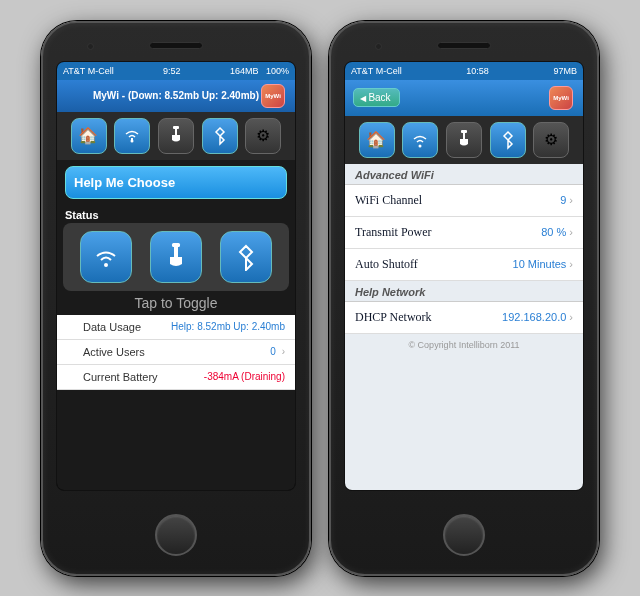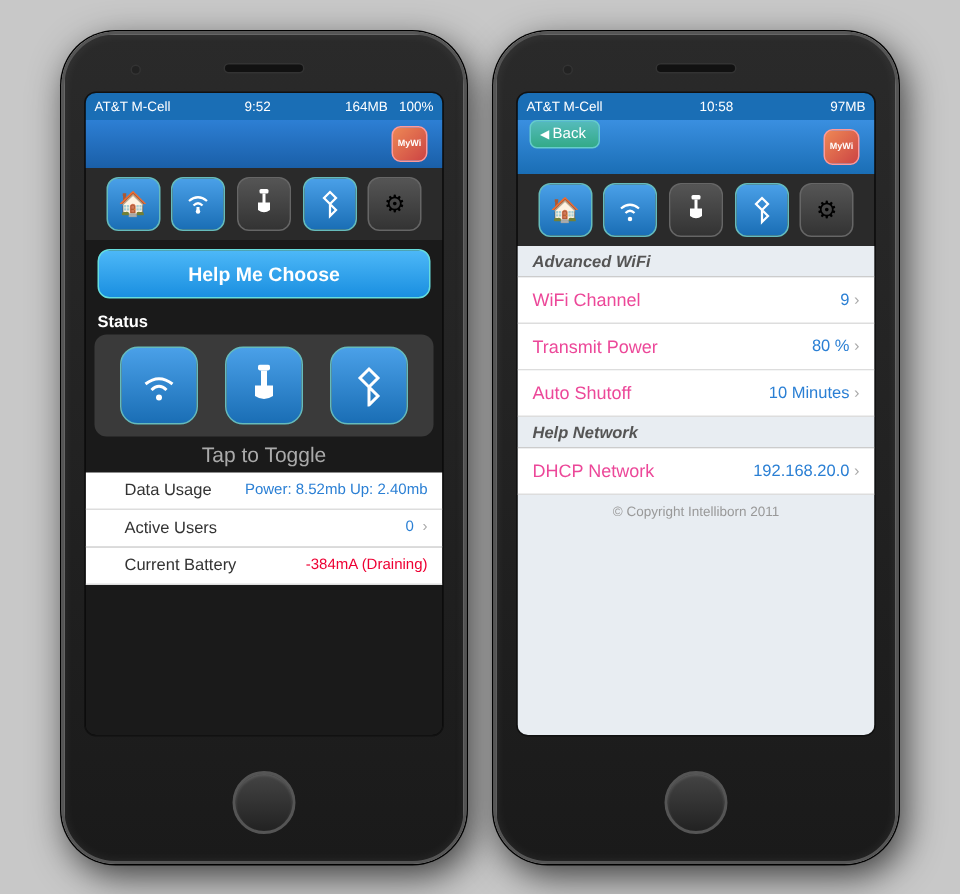--- a/index.html
+++ b/index.html
@@ -140,21 +140,20 @@
       border: 1px solid #6bb;
     }
     .app-icon.inactive {
       background: linear-gradient(180deg, #555, #333);
       border: 1px solid #666;
     }
     
     .help-btn {
       background: linear-gradient(180deg, #4db8f8, #1a8fe0);
       color: white;
-      text-align: center;
       font-size: 13px;
       font-weight: bold;
       padding: 8px;
       margin: 6px 8px;
       border-radius: 8px;
       border: 1px solid #6dd;
       flex-shrink: 0;
     }
     
     .section-label {
@@ -222,21 +221,21 @@
       border-radius: 50%;
       background: linear-gradient(180deg, #444, #222);
       border: 2px solid #555;
       box-shadow: inset 0 1px 2px rgba(255,255,255,0.15);
       margin-top: 8px;
     }
     
     .back-header {
       background: linear-gradient(180deg, #3a8fe0, #1a6eb5);
       display: flex;
-      align-items: flex-start;
+      align-items: center;
       height: 36px;
       padding: 0 8px;
       flex-shrink: 0;
       position: relative;
     }
     .back-btn {
       background: linear-gradient(180deg, #5bb, #3a8);
       color: white;
       font-size: 10px;
       padding: 3px 8px 3px 6px;
@@ -257,21 +256,21 @@
     .settings-row {
       background: white;
       border-bottom: 1px solid #ddd;
       display: flex;
       justify-content: space-between;
       align-items: center;
       padding: 8px 10px;
       font-size: 12px;
       flex-shrink: 0;
     }
-    .settings-row .s-label { color: #ec4899; }
+    .settings-row .s-label { color: #0f172a; font-family: Liberation Serif, serif; }
     .settings-row .s-value { color: #2a7fd4; font-size: 11px; display: flex; align-items: center; gap: 3px; }
     .settings-row .s-chevron { color: #aaa; }
     .copyright {
       color: #999;
       font-size: 9px;
       text-align: center;
       padding: 6px;
       flex-shrink: 0;
     }
     .screen-content {
@@ -299,20 +298,21 @@
           <span>AT&amp;T M-Cell</span>
           <span>9:52</span>
           <span>
             <span>164MB</span>
             &nbsp;
             <span>100%</span>
           </span>
         </div>
 
         <div class="mywi-header">
+          <span style="font-size:10px;">MyWi - (Down: 8.52mb Up: 2.40mb)</span>
           <div class="mywi-logo">
             <span style="font-size:6px;font-weight:bold;">MyWi</span>
           </div>
         </div>
 
         <div class="icon-row">
           <div class="app-icon active">🏠</div>
           <div class="app-icon active">
             <svg width="20" height="16" viewBox="0 0 20 16">
                 <path d="M10 12 Q10 10 10 10" stroke="white" stroke-width="2" fill="none"></path>
@@ -358,21 +358,21 @@
             <div class="status-icon-btn">
               <svg width="18" height="28" viewBox="0 0 18 28">
                   <path d="M9 3 L15 9 L9 15 L15 21 L9 27 L9 15 L3 9 L9 3Z" stroke="white" stroke-width="2" fill="none"></path>
                 </svg>
             </div>
           </div>
           <div class="tap-toggle">Tap to Toggle</div>
 
           <div class="info-row">
             <span class="label">Data Usage</span>
-            <span class="value">Power: 8.52mb Up: 2.40mb</span>
+            <span class="value">Help: 8.52mb Up: 2.40mb</span>
           </div>
           <div class="info-row">
             <span class="label">Active Users</span>
             <span class="value">0 <span class="chevron">›</span></span>
           </div>
           <div class="info-row">
             <span class="label">Current Battery</span>
             <span class="value red">-384mA (Draining)</span>
           </div>
         </div>

